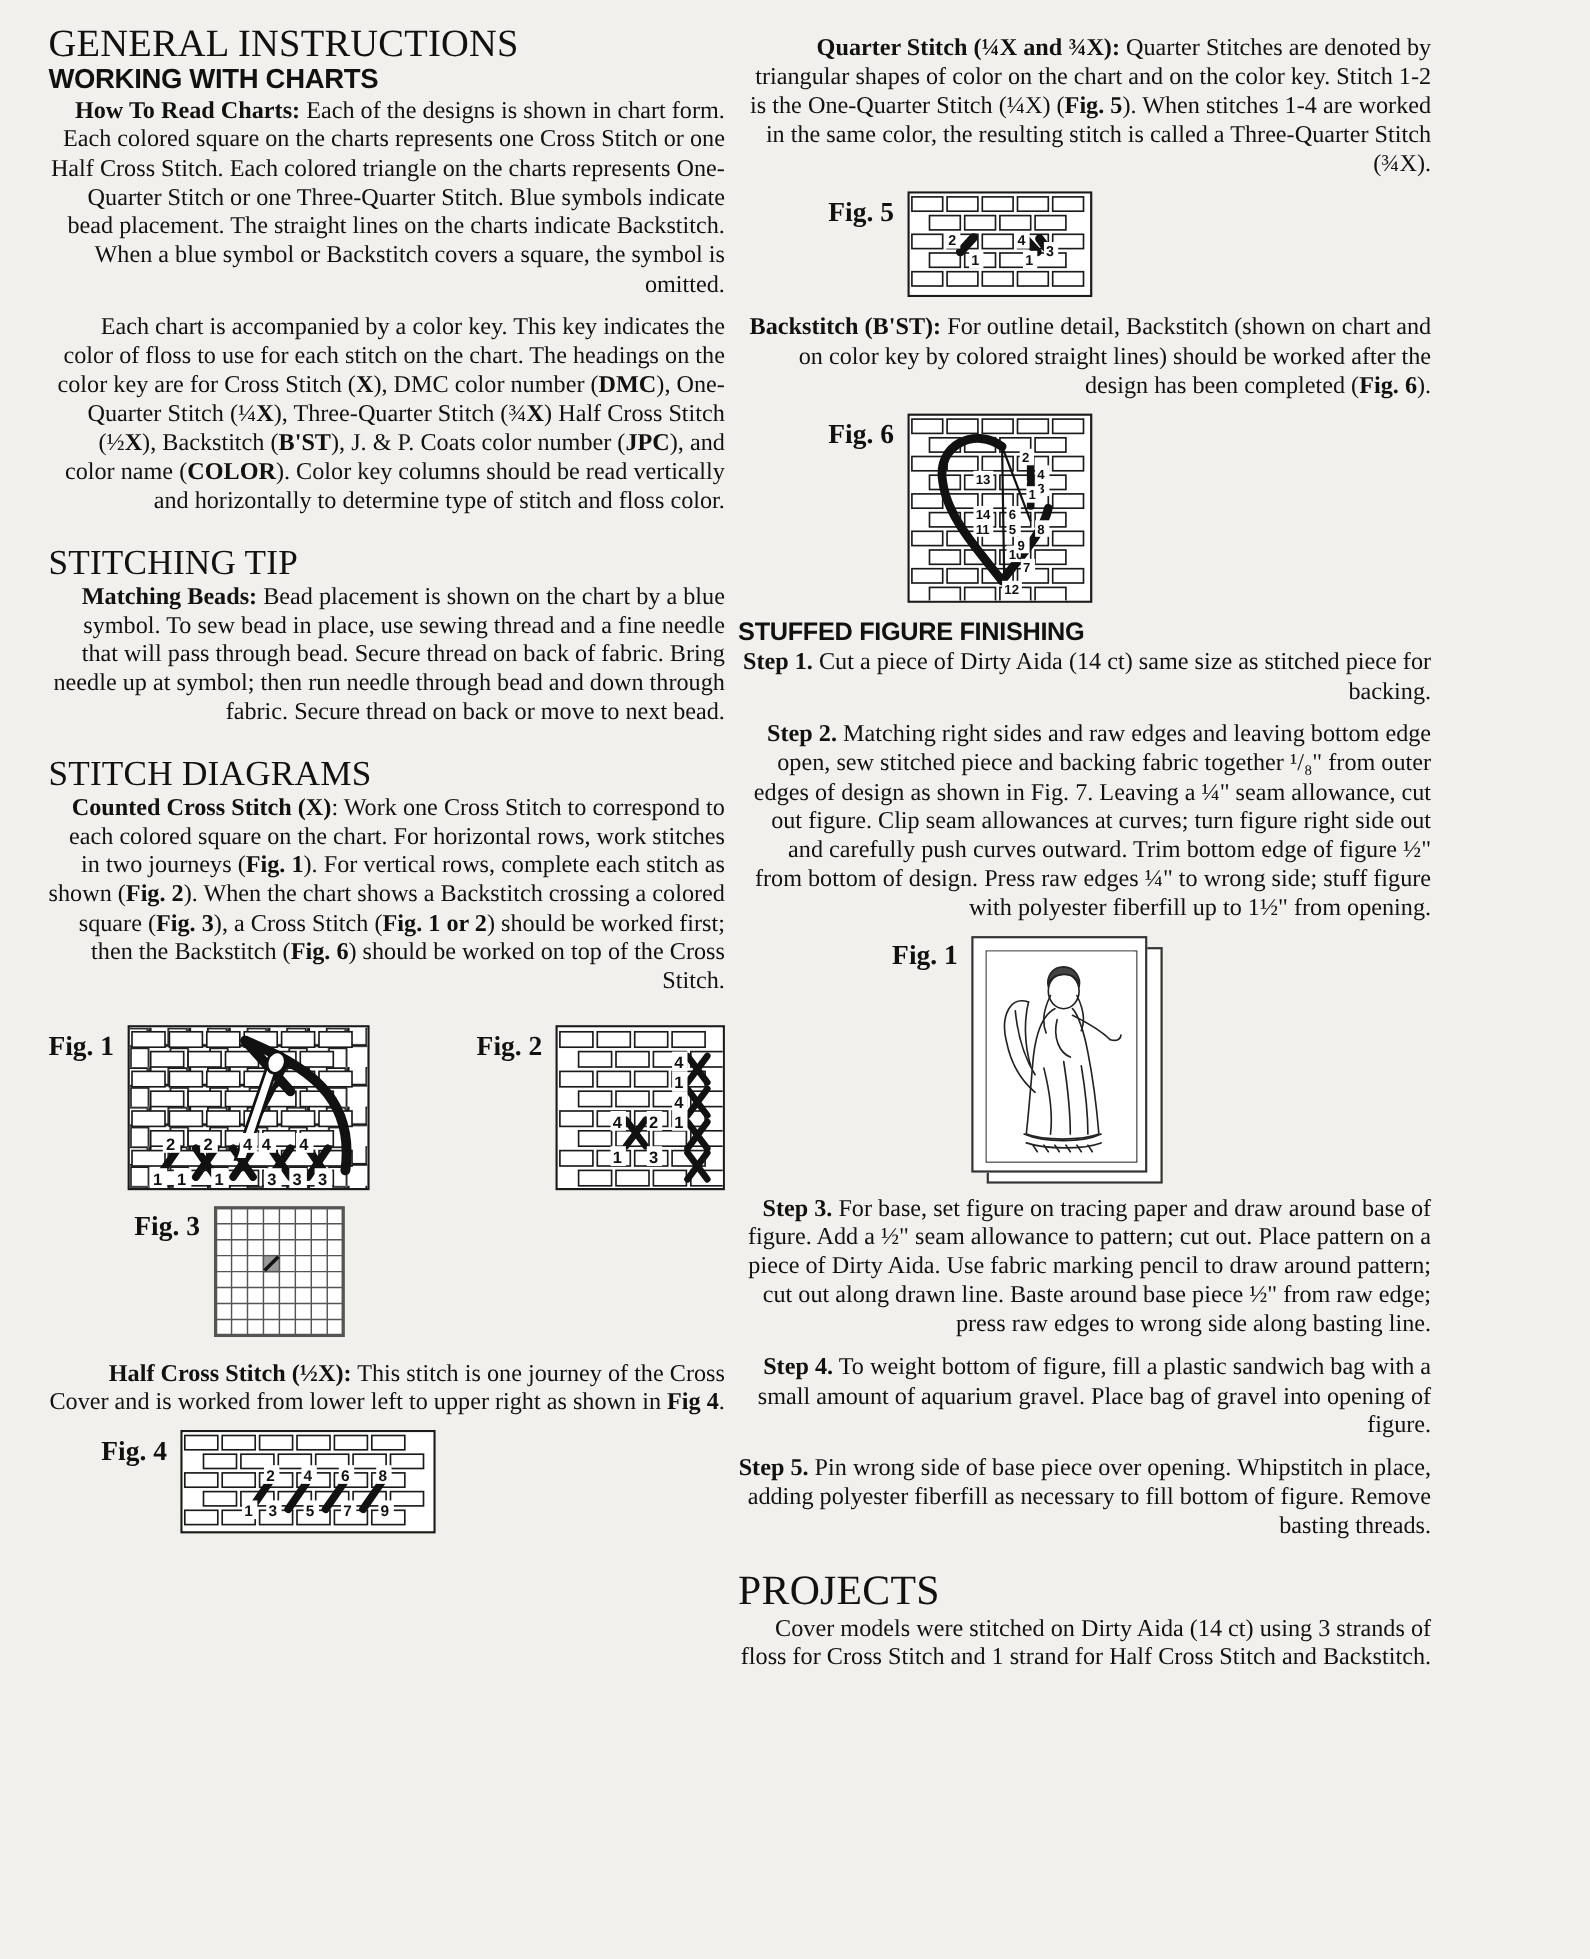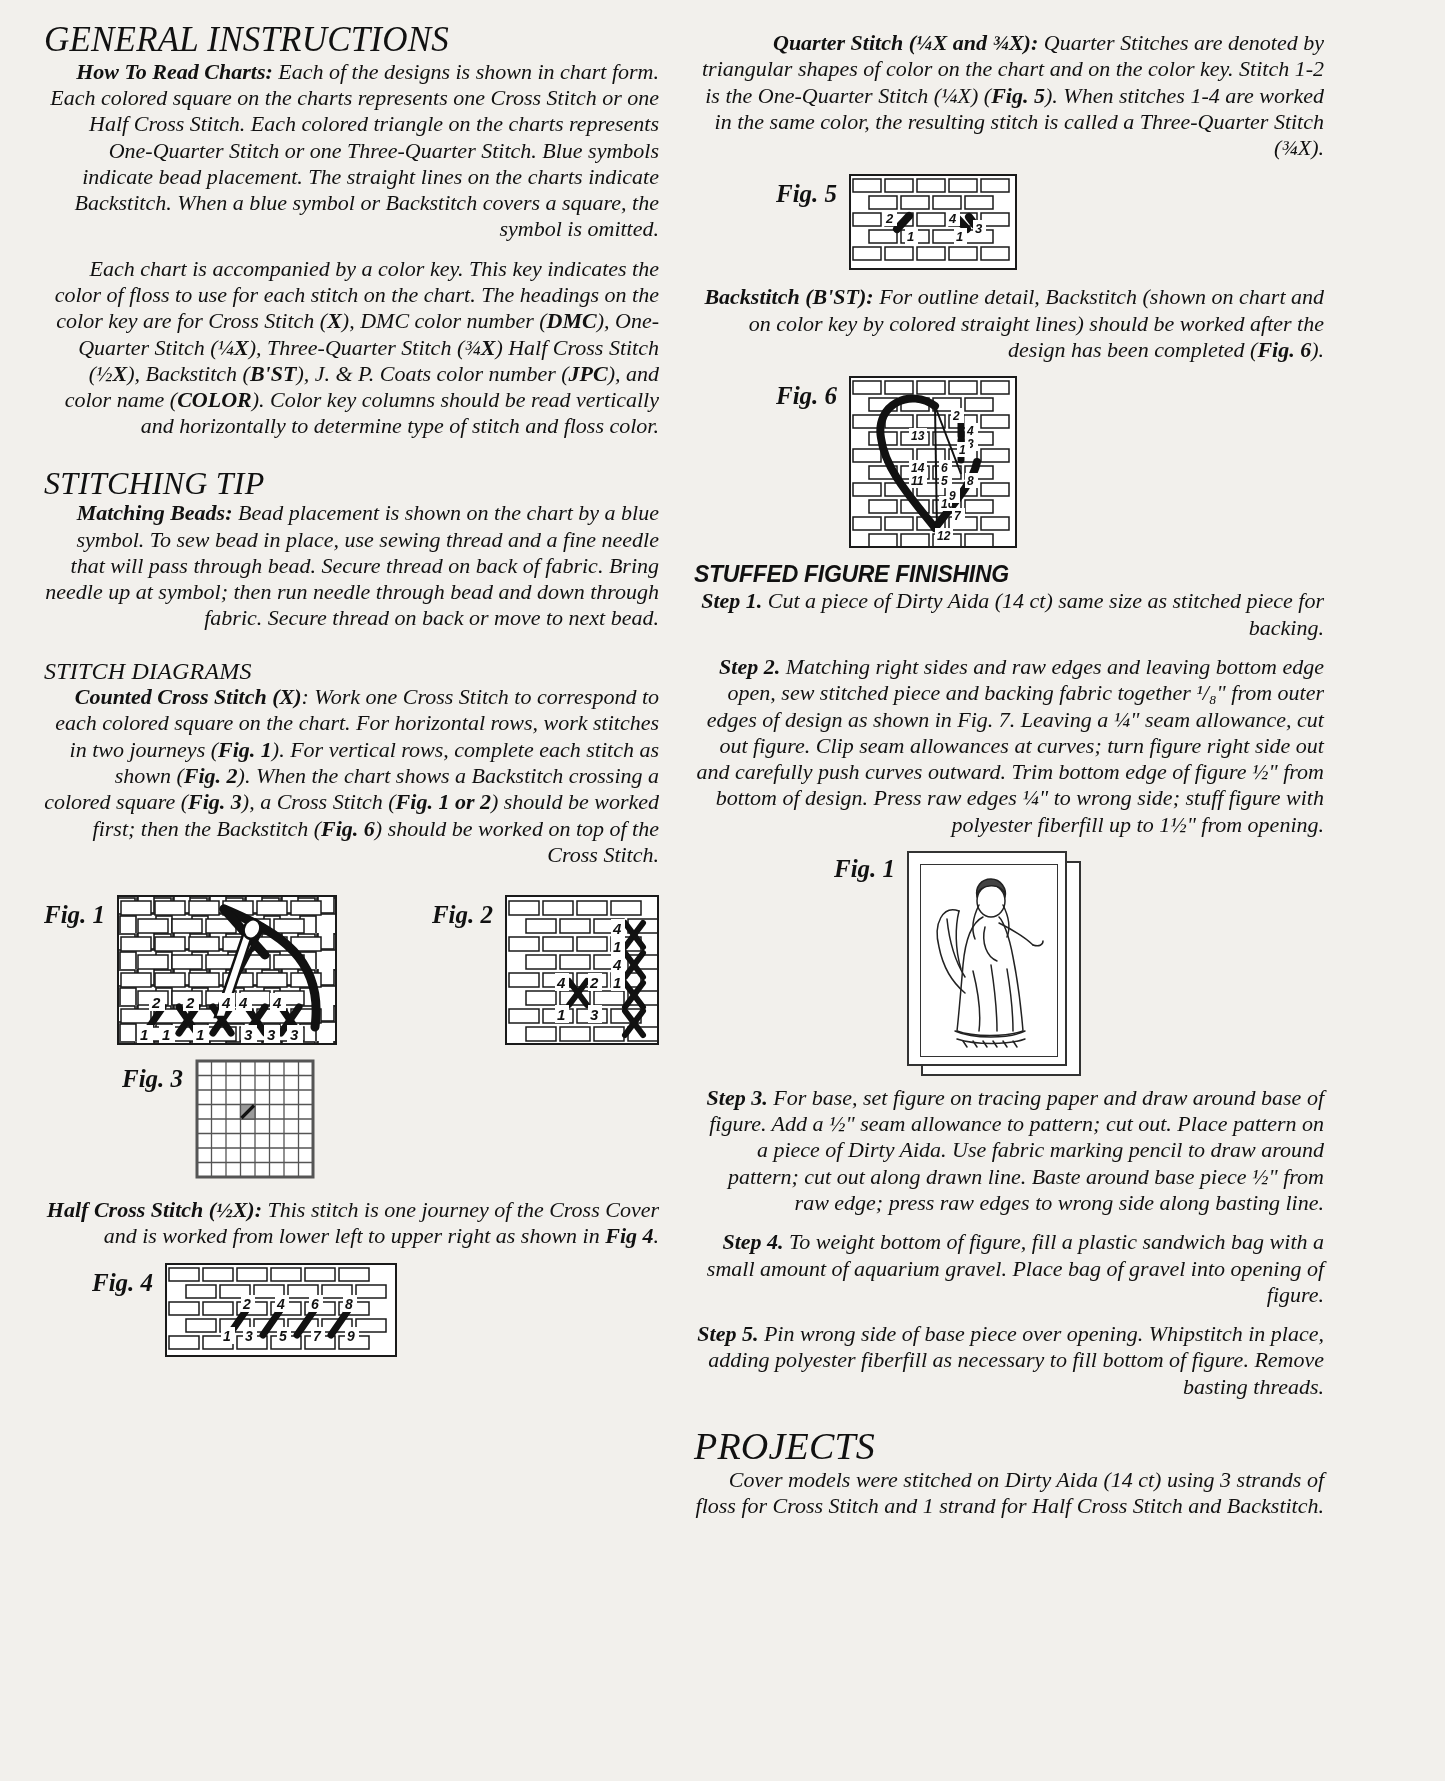--- a/index.html
+++ b/index.html
@@ -11,22 +11,21 @@
     font-family: "Liberation Serif", "DejaVu Serif", serif;
     color: #111;
     overflow: hidden;
     position: relative;
   }
   .page {
     position: absolute;
     inset: 0;
     padding: 22px 26px 10px 44px;
     display: flex;
-    gap: 35px;
-    font-style: italic;
+    gap: 12px;
   }
   .col { width: 615px; position: relative; }
   .col-right { width: 630px; position: relative; }
 
   h1.sec {
     font-size: 35px;
     font-weight: normal;
     letter-spacing: .2px;
     margin: 0 0 1px 0;
     line-height: 1.02;
@@ -81,33 +80,34 @@
   }
 </style>
 </head>
 <body>
 
 <div class="page">
 
   <div class="col">
 
     <h1 class="sec">GENERAL INSTRUCTIONS</h1>
+    <h2 class="sub">WORKING WITH CHARTS</h2>
 
     <p><b>How To Read Charts:</b><span> Each of the designs is shown in chart form. Each colored square on the charts represents one Cross Stitch or one Half Cross Stitch. Each colored triangle on the charts represents One-Quarter Stitch or one Three-Quarter Stitch. Blue symbols indicate bead placement. The straight lines on the charts indicate Backstitch. When a blue symbol or Backstitch covers a square, the symbol is omitted.</span></p>
 
     <p><span>Each chart is accompanied by a color key. This key indicates the color of floss to use for each stitch on the chart. The headings on the color key are for Cross Stitch (</span><b>X</b><span>), DMC color number (</span><b>DMC</b><span>), One-Quarter Stitch (¼</span><b>X</b><span>), Three-Quarter Stitch (¾</span><b>X</b><span>) Half Cross Stitch (½</span><b>X</b><span>), Backstitch (</span><b>B'ST</b><span>), J. &amp; P. Coats color number (</span><b>JPC</b><span>), and color name (</span><b>COLOR</b><span>). Color key columns should be read vertically and horizontally to determine type of stitch and floss color.</span></p>
 
     <div class="spacer-sm"></div>
 
     <h1 class="sec" style="font-size:32px">STITCHING TIP</h1>
     <p><b>Matching Beads:</b><span> Bead placement is shown on the chart by a blue symbol. To sew bead in place, use sewing thread and a fine needle that will pass through bead. Secure thread on back of fabric. Bring needle up at symbol; then run needle through bead and down through fabric. Secure thread on back or move to next bead.</span></p>
 
     <div class="spacer-sm"></div>
 
-    <h1 class="sec" style="font-size:24px">STITCH DIAGRAMS</h1>
+    <h1 class="sec" style="font-size:32px">STITCH DIAGRAMS</h1>
     <p><b>Counted Cross Stitch (X)</b><span>: Work one Cross Stitch to correspond to each colored square on the chart. For horizontal rows, work stitches in two journeys (</span><b>Fig. 1</b><span>). For vertical rows, complete each stitch as shown (</span><b>Fig. 2</b><span>). When the chart shows a Backstitch crossing a colored square (</span><b>Fig. 3</b><span>), a Cross Stitch (</span><b>Fig. 1 or 2</b><span>) should be worked first; then the Backstitch (</span><b>Fig. 6</b><span>) should be worked on top of the Cross Stitch.</span></p>
 
     <div class="spacer-sm"></div>
 
     <div style="display:flex; align-items:flex-start; gap:16px;">
 
       <div class="figrow">
         <div class="figlabel">Fig. 1</div>
         <div class="aida">
           <svg width="216" height="146" viewBox="0 0 216 146">

